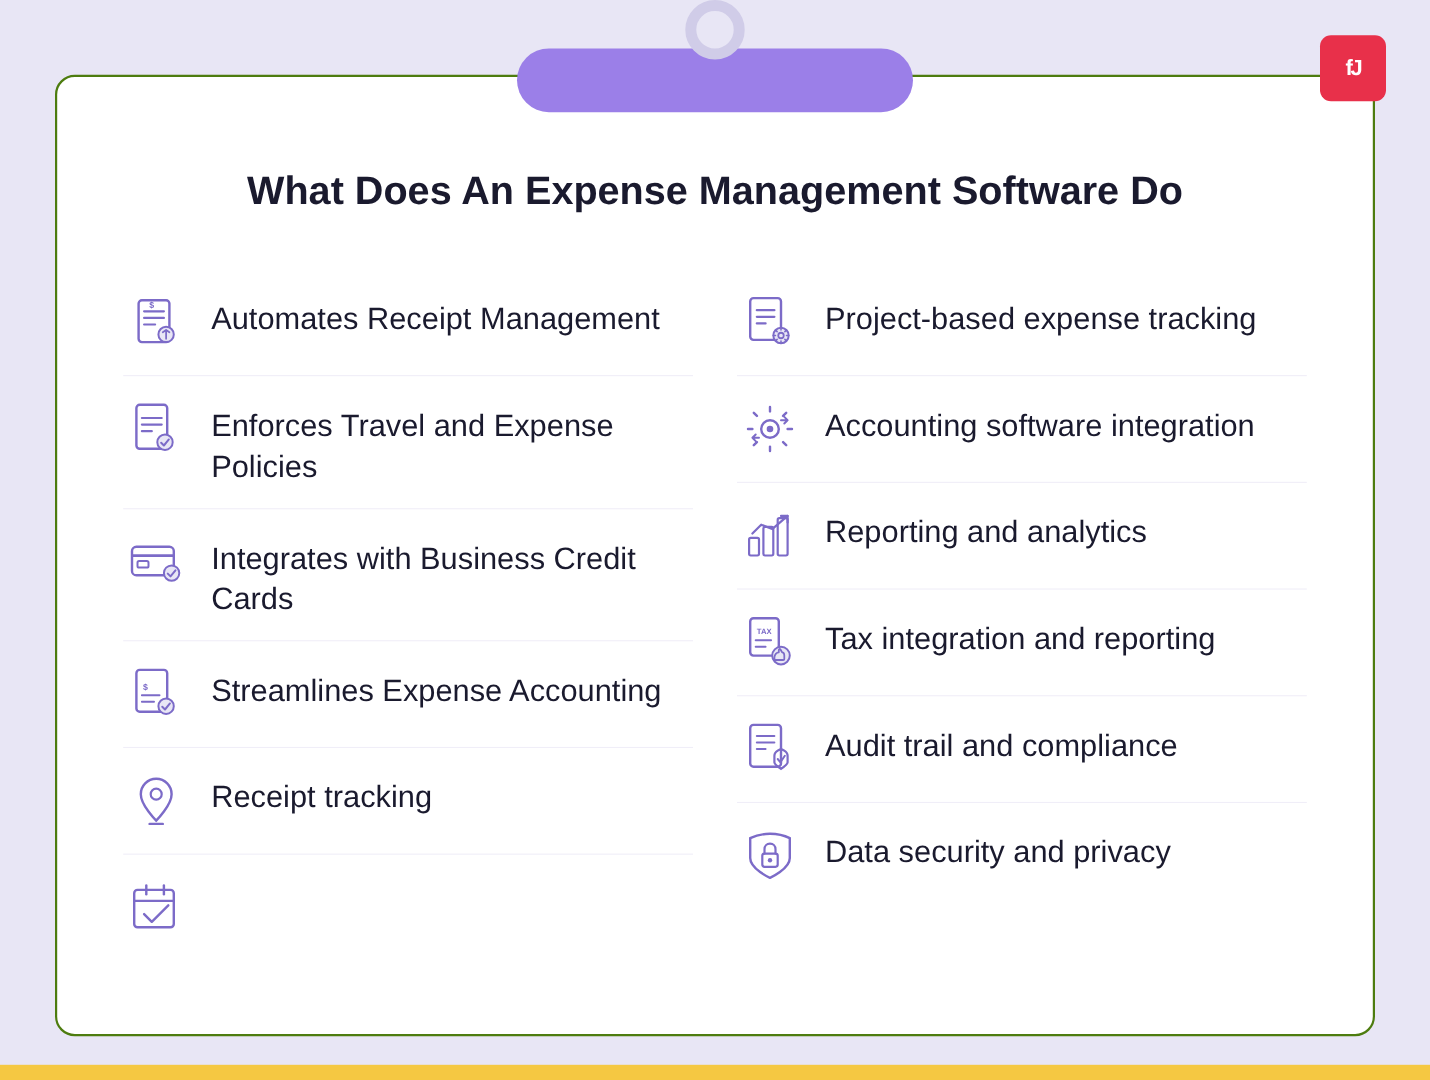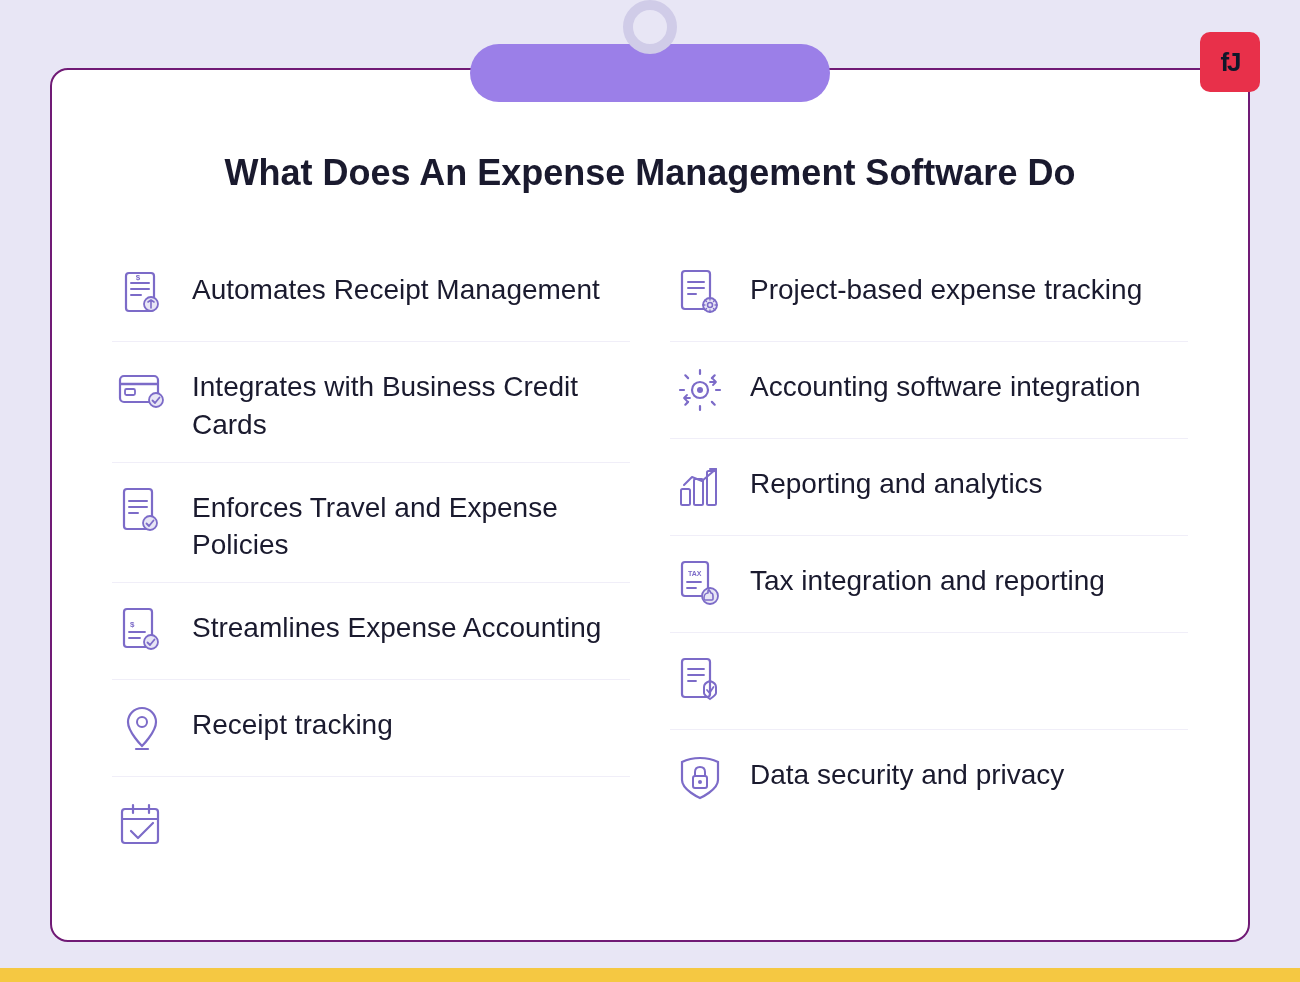--- a/index.html
+++ b/index.html
@@ -21,22 +21,22 @@
       height: 60px;
       background: #e8304a;
       border-radius: 10px;
       display: flex;
       align-items: center;
       justify-content: center;
       z-index: 10;
     }
 
     .logo-inner {
-      color: #0f172a;
-      font-size: 26px;
+      color: #ffffff;
+      font-size: 20px;
       font-weight: 700;
       letter-spacing: -2px;
     }
 
     
     .clipboard-clip {
       position: absolute;
       top: 0;
       left: 50%;
       transform: translateX(-50%);
@@ -68,21 +68,21 @@
 
     
     .clipboard-card {
       position: absolute;
       top: 68px;
       left: 50px;
       right: 50px;
       bottom: 40px;
       background: #ffffff;
       border-radius: 18px;
-      border: 2px solid #701a75;
+      border: 2px solid #4d7c0f;
       padding: 80px 60px 40px 60px;
     }
 
     .card-title {
       text-align: center;
       font-size: 36px;
       font-weight: 800;
       color: #1a1a2e;
       line-height: 1.25;
       margin-bottom: 50px;
@@ -170,40 +170,40 @@
             <circle cx="35" cy="37" r="7" fill="#e8e6f5" stroke="#7c6bc8" stroke-width="1.8"></circle>
             <path d="M35 33 L35 41 M32 35 L35 33 L38 35" stroke="#7c6bc8" stroke-width="1.6" stroke-linecap="round" stroke-linejoin="round"></path>
           </svg>
         </div>
         <div class="item-label">Automates Receipt Management</div>
       </div>
 
       <div class="item-row">
         <div class="item-icon">
           <svg viewBox="0 0 52 52" fill="none" xmlns="http://www.w3.org/2000/svg">
+            <rect x="8" y="4" width="28" height="40" rx="3" stroke="#7c6bc8" stroke-width="2.2" fill="none"></rect>
+            <path d="M13 16 L31 16 M13 22 L31 22 M13 28 L22 28" stroke="#7c6bc8" stroke-width="2" stroke-linecap="round"></path>
+            <circle cx="34" cy="38" r="7" fill="#e8e6f5" stroke="#7c6bc8" stroke-width="1.8"></circle>
+            <path d="M30.5 38.5 L33 41 L37.5 35.5" stroke="#7c6bc8" stroke-width="1.8" stroke-linecap="round" stroke-linejoin="round"></path>
+          </svg>
+        </div>
+        <div class="item-label">Enforces Travel and Expense Policies</div>
+      </div>
+
+      <div class="item-row">
+        <div class="item-icon">
+          <svg viewBox="0 0 52 52" fill="none" xmlns="http://www.w3.org/2000/svg">
             <rect x="4" y="12" width="38" height="26" rx="4" stroke="#7c6bc8" stroke-width="2.2" fill="none"></rect>
             <line x1="4" y1="20" x2="42" y2="20" stroke="#7c6bc8" stroke-width="2.5"></line>
             <rect x="9" y="25" width="10" height="6" rx="1.5" stroke="#7c6bc8" stroke-width="1.8" fill="none"></rect>
             <circle cx="40" cy="36" r="7" fill="#e8e6f5" stroke="#7c6bc8" stroke-width="1.8"></circle>
             <path d="M36.5 36.5 L39 39 L43.5 33.5" stroke="#7c6bc8" stroke-width="1.8" stroke-linecap="round" stroke-linejoin="round"></path>
           </svg>
         </div>
         <div class="item-label">Integrates with Business Credit Cards</div>
-      </div>
-
-      <div class="item-row">
-        <div class="item-icon">
-          <svg viewBox="0 0 52 52" fill="none" xmlns="http://www.w3.org/2000/svg">
-            <rect x="8" y="4" width="28" height="40" rx="3" stroke="#7c6bc8" stroke-width="2.2" fill="none"></rect>
-            <path d="M13 16 L31 16 M13 22 L31 22 M13 28 L22 28" stroke="#7c6bc8" stroke-width="2" stroke-linecap="round"></path>
-            <circle cx="34" cy="38" r="7" fill="#e8e6f5" stroke="#7c6bc8" stroke-width="1.8"></circle>
-            <path d="M30.5 38.5 L33 41 L37.5 35.5" stroke="#7c6bc8" stroke-width="1.8" stroke-linecap="round" stroke-linejoin="round"></path>
-          </svg>
-        </div>
-        <div class="item-label">Enforces Travel and Expense Policies</div>
       </div>
 
       <div class="item-row">
         <div class="item-icon">
           <svg viewBox="0 0 52 52" fill="none" xmlns="http://www.w3.org/2000/svg">
             <rect x="8" y="4" width="28" height="38" rx="3" stroke="#7c6bc8" stroke-width="2.2" fill="none"></rect>
             <text x="14" y="22" font-size="8" fill="#7c6bc8" font-weight="bold">$</text>
             <line x1="13" y1="27" x2="29" y2="27" stroke="#7c6bc8" stroke-width="1.8" stroke-linecap="round"></line>
             <line x1="13" y1="33" x2="24" y2="33" stroke="#7c6bc8" stroke-width="1.8" stroke-linecap="round"></line>
             <circle cx="35" cy="37" r="7" fill="#e8e6f5" stroke="#7c6bc8" stroke-width="1.8"></circle>
@@ -299,20 +299,21 @@
         <div class="item-icon">
           <svg viewBox="0 0 52 52" fill="none" xmlns="http://www.w3.org/2000/svg">
             <rect x="8" y="4" width="28" height="38" rx="3" stroke="#7c6bc8" stroke-width="2.2" fill="none"></rect>
             <line x1="14" y1="14" x2="30" y2="14" stroke="#7c6bc8" stroke-width="1.8" stroke-linecap="round"></line>
             <line x1="14" y1="20" x2="30" y2="20" stroke="#7c6bc8" stroke-width="1.8" stroke-linecap="round"></line>
             <line x1="14" y1="26" x2="22" y2="26" stroke="#7c6bc8" stroke-width="1.8" stroke-linecap="round"></line>
             <path d="M30 32 C30 28 36 26 36 26 C36 26 42 28 42 32 L42 38 C42 40 39 42 36 44 C33 42 30 40 30 38 Z" stroke="#7c6bc8" stroke-width="2" fill="none"></path>
             <path d="M33 35 L35.5 38 L39.5 32" stroke="#7c6bc8" stroke-width="1.8" stroke-linecap="round" stroke-linejoin="round"></path>
           </svg>
         </div>
+        <div class="item-label">Audit trail and compliance</div>
       </div>
 
       <div class="item-row">
         <div class="item-icon">
           <svg viewBox="0 0 52 52" fill="none" xmlns="http://www.w3.org/2000/svg">
             <path d="M8 10 C8 10 16 6 26 6 C36 6 44 10 44 10 L44 28 C44 38 26 46 26 46 C26 46 8 38 8 28 Z" stroke="#7c6bc8" stroke-width="2.2" fill="none"></path>
             <rect x="19" y="24" width="14" height="12" rx="2" stroke="#7c6bc8" stroke-width="2" fill="none"></rect>
             <path d="M21 24 L21 20 C21 17 23 15 26 15 C29 15 31 17 31 20 L31 24" stroke="#7c6bc8" stroke-width="2" stroke-linecap="round" fill="none"></path>
             <circle cx="26" cy="30" r="2" fill="#7c6bc8"></circle>
           </svg>

